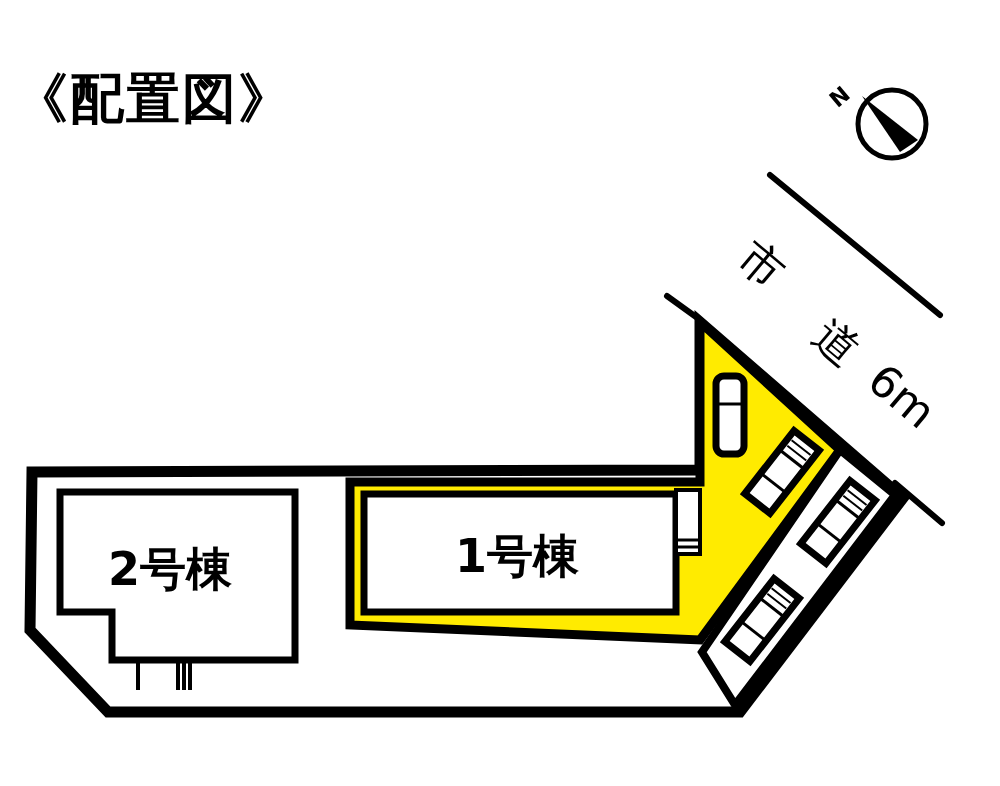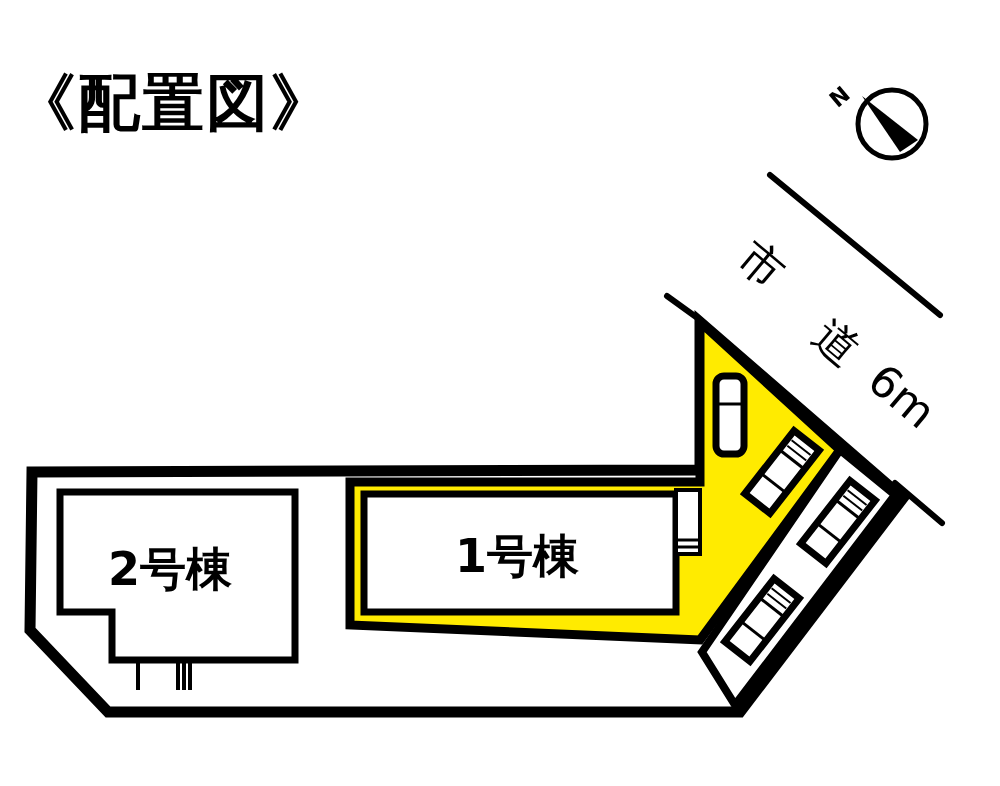--- a/index.html
+++ b/index.html
@@ -1,21 +1,21 @@
 <!DOCTYPE html>
 <html><head>
 <meta charset="utf-8">
 <style>
   html, body { margin: 0; padding: 0; background: #ffffff; }
   body { width: 1000px; height: 786px; position: relative; overflow: hidden; }
   #plan { position: absolute; left: 0; top: 0; }
   .title {
     position: absolute; left: 14px; top: 72px;
     font-family: "DejaVu Sans", sans-serif; font-weight: bold;
-    font-size: 62px; letter-spacing: 2px; color: #000;
+    font-size: 54px; letter-spacing: 2px; color: #000;
     line-height: 1;
   }
   .lbl { font-family: "DejaVu Sans", sans-serif; fill: #000; }
 </style>
 </head>
 <body>
 
 <div class="title">《配置図》</div>
 
 <svg id="plan" width="1000" height="786" viewBox="0 0 1000 786">

